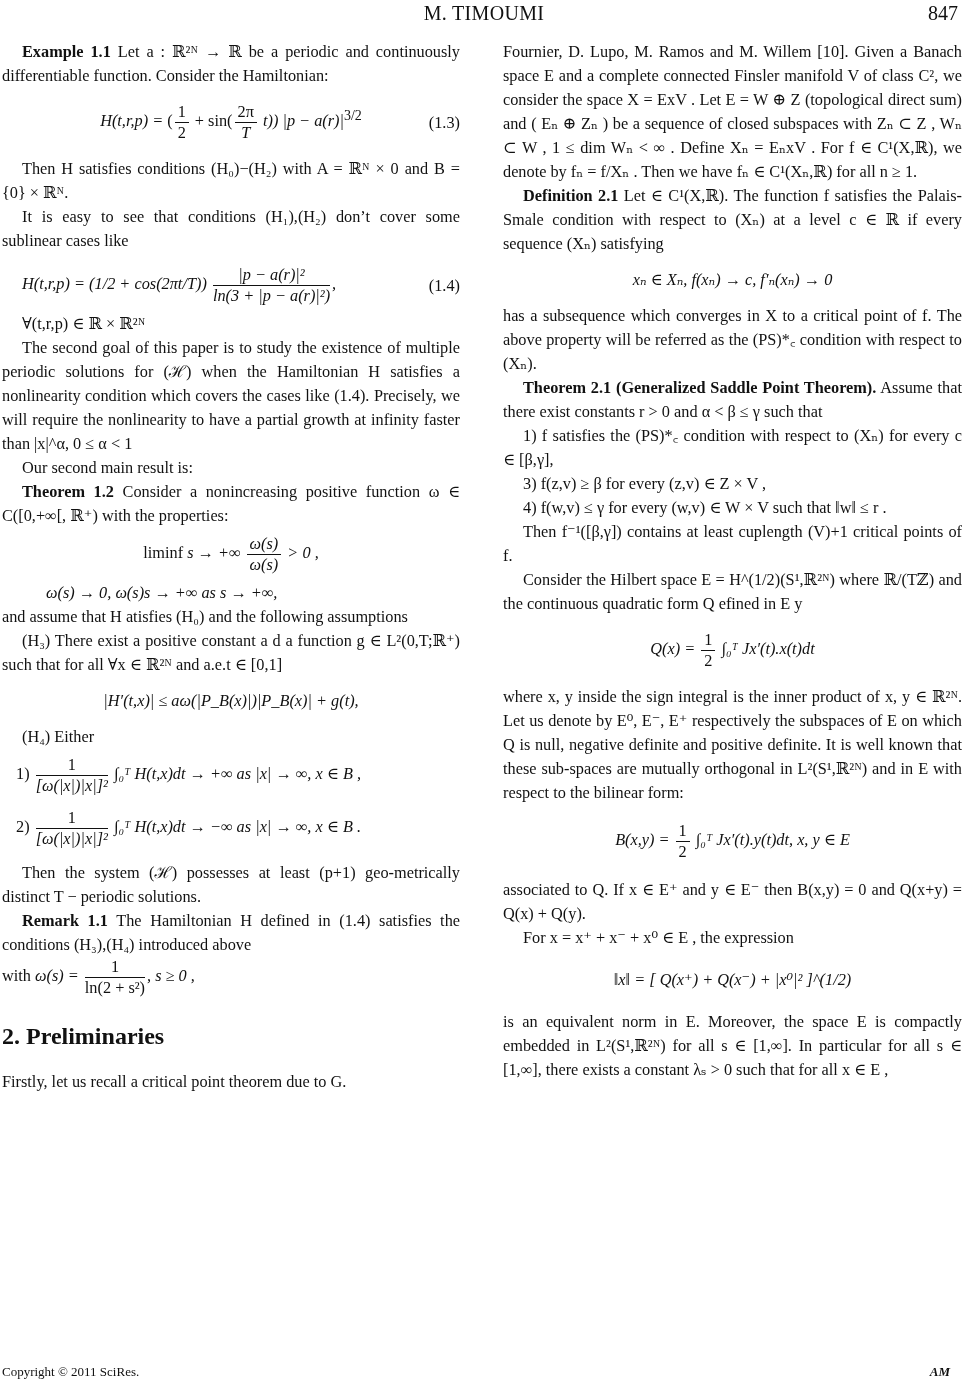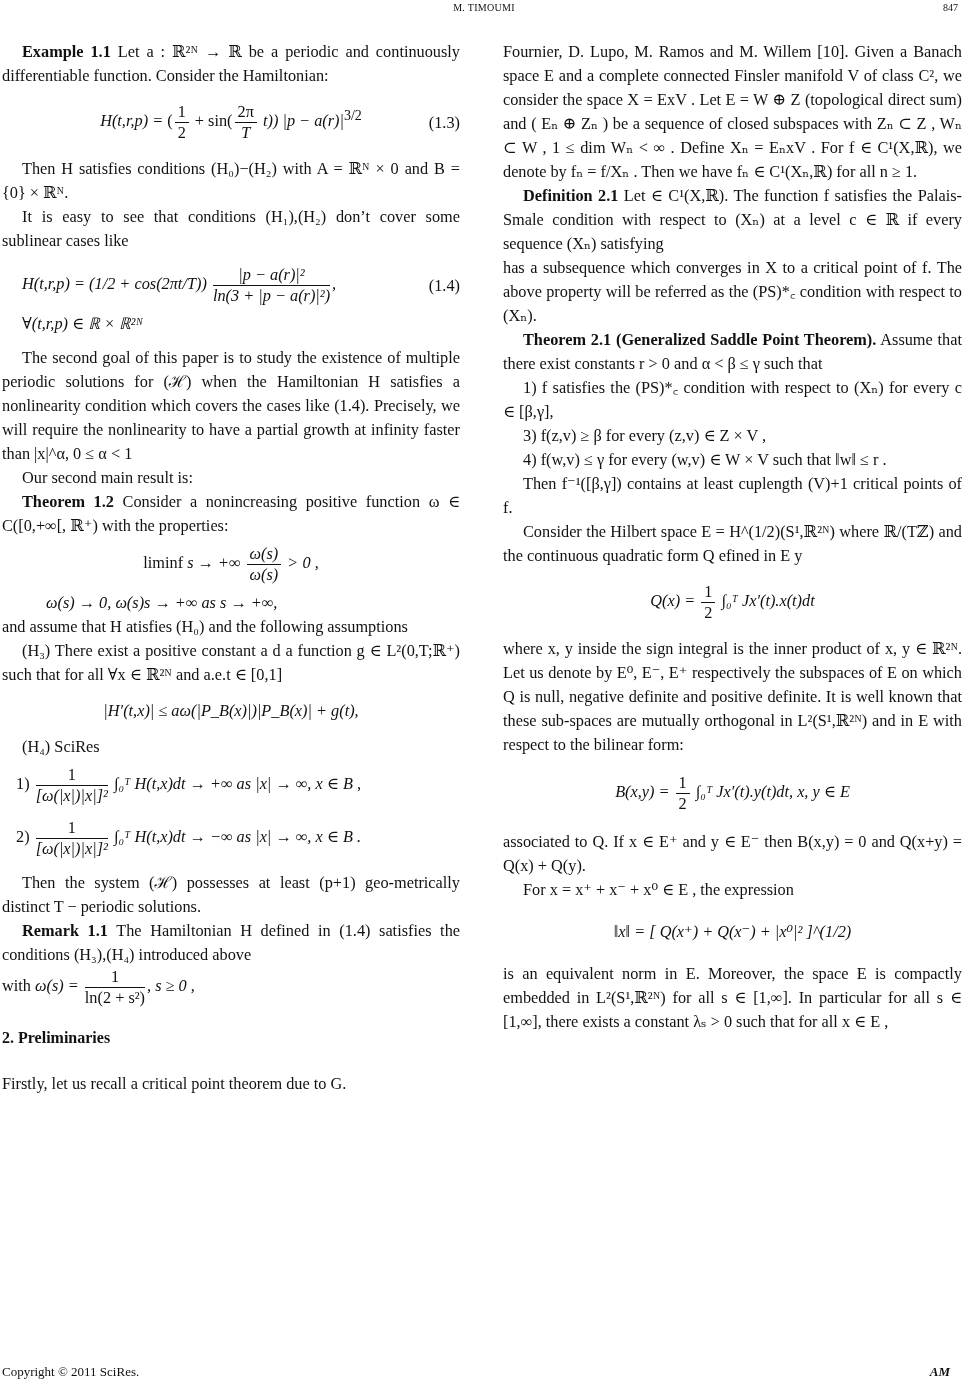--- a/index.html
+++ b/index.html
@@ -1,34 +1,34 @@
 <!DOCTYPE html>
 <html><head>
 <meta charset="utf-8">
 <style>
   html, body { margin: 0; padding: 0; background: #ffffff; }
   body { width: 968px; height: 1386px; position: relative; overflow: hidden;
          font-family: "Liberation Serif", "DejaVu Serif", serif; color: #111; }
-  .running-head { position: absolute; top: 2px; left: 0; width: 968px; height: 20px; font-size: 10px; }
+  .running-head { position: absolute; top: 2px; left: 0; width: 968px; height: 20px; font-size: 20px; }
   .running-head .author { position: absolute; left: 0; width: 968px; text-align: center; letter-spacing: 0.3px; }
   .running-head .pageno { position: absolute; right: 10px; }
   .col { position: absolute; top: 40px; font-size: 16.3px; line-height: 24px; text-align: justify; }
   .col.left { left: 2px; width: 458px; }
   .col.right { left: 503px; width: 459px; }
   p { margin: 0; }
   .ind { text-indent: 20px; }
   b { font-weight: bold; }
   i { font-style: italic; }
   .eq { position: relative; text-align: center; font-style: italic; margin: 8px 0; }
   .eq .num { position: absolute; right: 0; top: 50%; transform: translateY(-50%); font-style: normal; }
   .frac { display: inline-flex; flex-direction: column; vertical-align: middle; text-align: center; margin: 0 2px; }
   .frac > span:first-child { border-bottom: 1px solid #111; padding: 0 3px; }
   .frac > span { line-height: 20px; }
   sup, sub { font-size: 14px; line-height: 0; }
-  .heading { font-size: 16px; font-weight: bold; margin: 18px 0 22px 0; }
+  .heading { font-size: 24px; font-weight: bold; margin: 26px 0 22px 0; }
   .footer { position: absolute; top: 1364px; font-size: 13px; }
   .footer.left { left: 2px; }
   .footer.right { right: 18px; font-weight: bold; font-style: italic; }
   .rm { font-style: normal; }
 </style>
 </head>
 <body>
 
 <div class="running-head">
   <span class="author">M. TIMOUMI</span>
@@ -60,21 +60,21 @@
 
   <div class="eq" style="text-align:left; padding-left:20px; margin:12px 0 6px 0;">
     <span>H(t,r,p) =</span>
     <span>(1/2 + cos(2πt/T))</span>
     <span class="frac">
         <span>|p − a(r)|²</span>
         <span>ln(3 + |p − a(r)|²)</span>
       </span><span>,</span>
     <span class="num">(1.4)</span>
   </div>
-  <p style="padding-left:20px; font-style:italic; margin-bottom:10px;">∀(t,r,p) ∈ ℝ × ℝ²ᴺ</p>
+  <p style="padding-left:20px; ">∀(t,r,p) ∈ ℝ × ℝ²ᴺ</p>
 
   <p class="ind">The second goal of this paper is to study the existence of multiple periodic solutions for (ℋ) when the Hamiltonian H satisfies a nonlinearity condition which covers the cases like (1.4). Precisely, we will require the nonlinearity to have a partial growth at infinity faster than |x|^α, 0 ≤ α &lt; 1</p>
   <p class="ind">Our second main result is:</p>
 
   <p class="ind">
     <b>Theorem 1.2</b>
     <span>Consider a nonincreasing positive function ω ∈ C([0,+∞[, ℝ⁺) with the properties:</span>
   </p>
   <div class="eq" style="margin:6px 0;">
     <span class="rm">liminf</span>
@@ -87,21 +87,21 @@
   </div>
   <p style="padding-left:44px; font-style:italic;font-family:Liberation Serif, serif;">ω(s) → 0, ω(s)s → +∞ as s → +∞,</p>
   <p>and assume that H atisfies (H₀) and the following assumptions</p>
   <p class="ind">
     <span>(H₃)</span>
     <span>There exist a positive constant a d a function g ∈ L²(0,T;ℝ⁺) such that for all ∀x ∈ ℝ²ᴺ and a.e.t ∈ [0,1]</span>
   </p>
   <div class="eq" style="margin:12px 0;">|H′(t,x)| ≤ aω(|P_B(x)|)|P_B(x)| + g(t),</div>
   <p class="ind">
     <span>(H₄)</span>
-    <span>SciRes</span>
+    <span>Either</span>
   </p>
   <div style="padding-left:14px; margin:6px 0 12px 0;">
     <span>1)</span>
     <span class="frac">
         <span>1</span>
         <span style="font-style:italic">[ω(|x|)|x|]²</span>
       </span>
     <i>∫₀ᵀ H(t,x)dt → +∞ as |x| → ∞, x ∈ B ,</i>
   </div>
   <div style="padding-left:14px; margin:6px 0 12px 0;">
@@ -130,20 +130,21 @@
   <div class="heading">2. Preliminaries</div>
   <p>Firstly, let us recall a critical point theorem due to G.</p>
 </div>
 
 <div class="col right">
   <p>Fournier, D. Lupo, M. Ramos and M. Willem [10]. Given a Banach space E and a complete connected Finsler manifold V of class C², we consider the space X = ExV . Let E = W ⊕ Z (topological direct sum) and ( Eₙ ⊕ Zₙ ) be a sequence of closed subspaces with Zₙ ⊂ Z , Wₙ ⊂ W , 1 ≤ dim Wₙ &lt; ∞ . Define Xₙ = EₙxV . For f ∈ C¹(X,ℝ), we denote by fₙ = f/Xₙ . Then we have fₙ ∈ C¹(Xₙ,ℝ) for all n ≥ 1.</p>
   <p class="ind">
     <b>Definition 2.1</b>
     <span>Let ∈ C¹(X,ℝ). The function f satisfies the Palais-Smale condition with respect to (Xₙ) at a level c ∈ ℝ if every sequence (Xₙ) satisfying</span>
   </p>
+  <div class="eq" style="margin:12px 0;">xₙ ∈ Xₙ, f(xₙ) → c, f′ₙ(xₙ) → 0</div>
   <p>has a subsequence which converges in X to a critical point of f. The above property will be referred as the (PS)*꜀ condition with respect to (Xₙ).</p>
 
   <p class="ind">
     <b>Theorem 2.1 (Generalized Saddle Point Theorem).</b>
     <span>Assume that there exist constants r &gt; 0 and α &lt; β ≤ γ such that</span>
   </p>
   <p class="ind">1) f satisfies the (PS)*꜀ condition with respect to (Xₙ) for every c ∈ [β,γ],</p>
   <p class="ind">3) f(z,v) ≥ β for every (z,v) ∈ Z × V ,</p>
   <p class="ind">4) f(w,v) ≤ γ for every (w,v) ∈ W × V such that ‖w‖ ≤ r .</p>
   <p class="ind">Then f⁻¹([β,γ]) contains at least cuplength (V)+1 critical points of f.</p>

